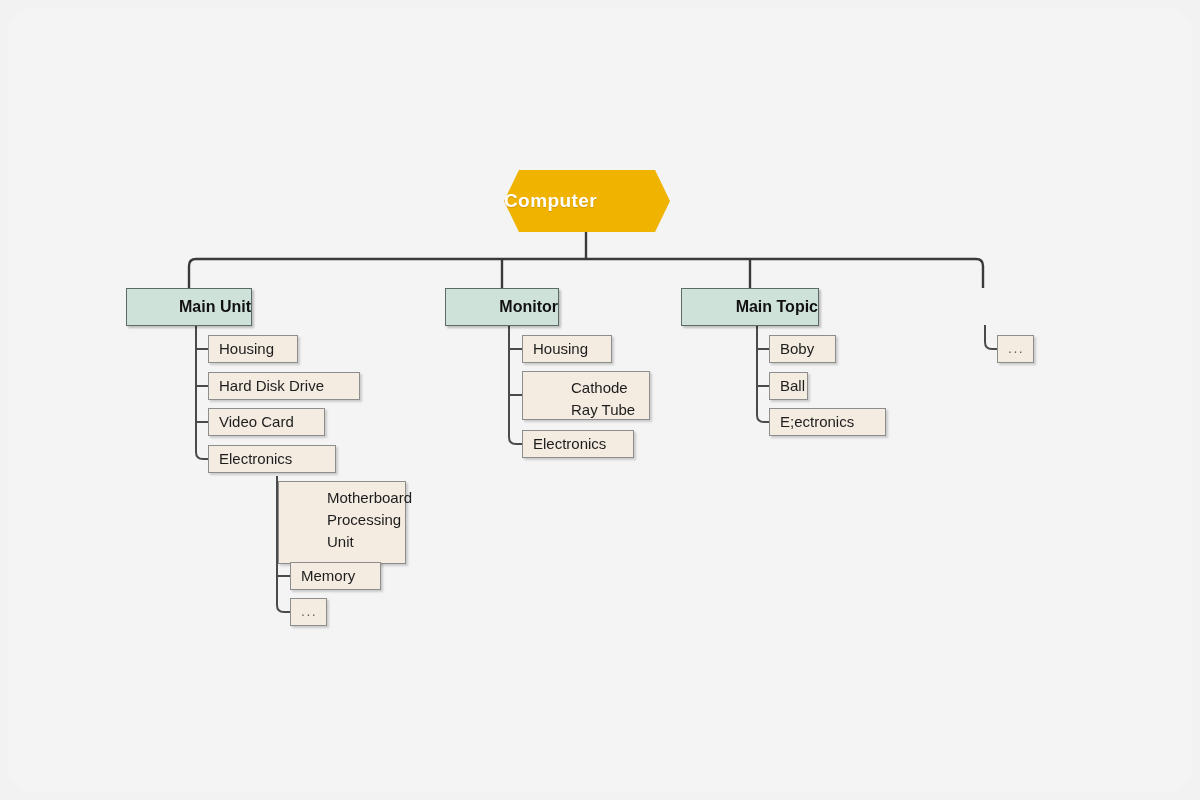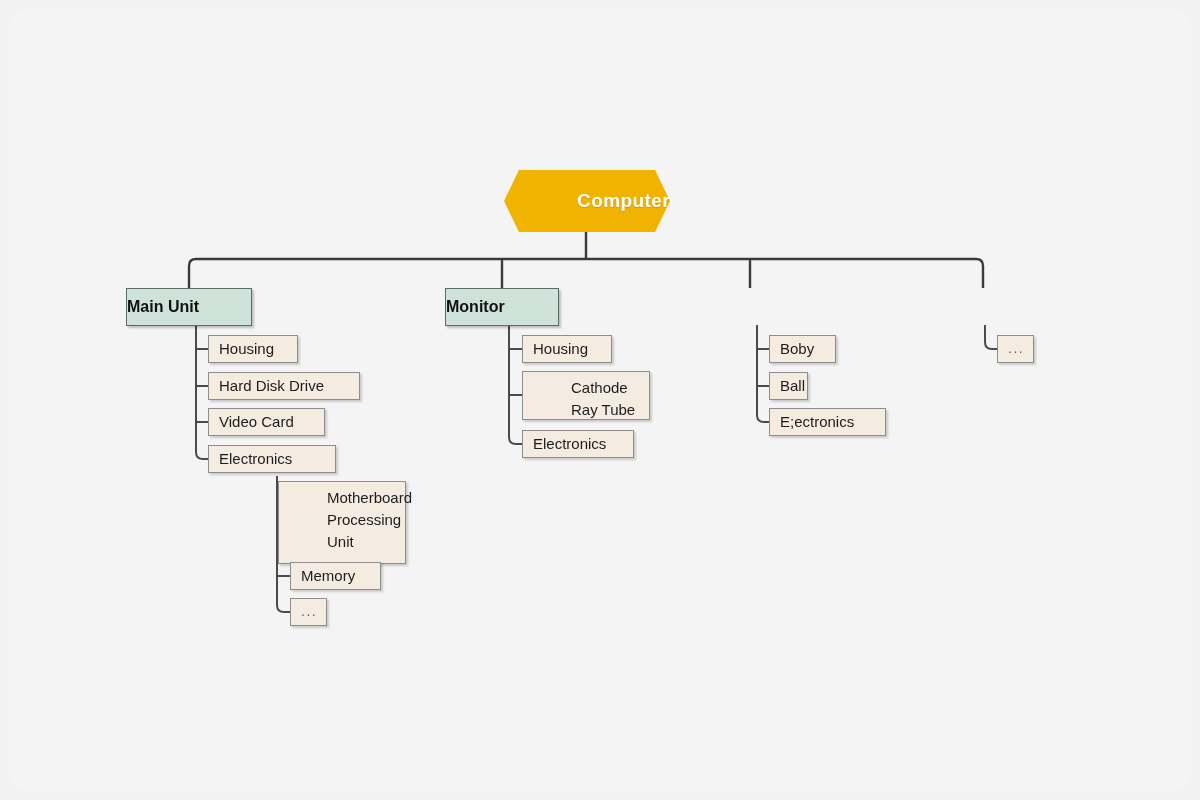--- a/index.html
+++ b/index.html
@@ -44,40 +44,40 @@
     display: flex;
     align-items: center;
   }
 
   
   .root {
     left: 504px;
     top: 170px;
     width: 166px;
     height: 62px;
-    justify-content: flex-end;
+    justify-content: flex-start;
     background: #f0b400;
     color: #ffffff;
     font-size: 19px;
     font-weight: bold;
     letter-spacing: .4px;
     clip-path: polygon(9% 0%, 91% 0%, 100% 50%, 91% 100%, 9% 100%, 0% 50%);
     filter: drop-shadow(1px 2px 2px rgba(0,0,0,.28));
     text-shadow: 0 1px 1px rgba(150,90,0,.35);
   }
 
   
   .l1 {
     height: 38px;
     background: #cfe2da;
     border: 1.6px solid #5b6b66;
     color: #111111;
     font-size: 16px;
     font-weight: bold;
-    justify-content: flex-start;
+    justify-content: flex-end;
     box-shadow: 1.5px 2px 2px rgba(0,0,0,.22);
   }
 
   
   .sub {
     background: #f4ebe1;
     border: 1.2px solid #8d8d8d;
     color: #1d1d1d;
     font-size: 15px;
     padding: 3px 9px 3px 10px;
@@ -183,20 +183,23 @@
   </div>
 
   <div class="node sub multi" style="left:522px; top:371px; width:128px; height:49px;">
     <span>Cathode Ray Tube</span>
   </div>
 
   <div class="node sub" style="left:522px; top:430px; width:112px; height:28px;">
     <span>Electronics</span>
   </div>
 
+  <div class="node l1" style="left:681px; top:288px; width:138px;">
+    <span>Main Topic</span>
+  </div>
 
   <div class="node sub" style="left:769px; top:335px; width:67px; height:28px;">
     <span>Boby</span>
   </div>
 
   <div class="node sub" style="left:769px; top:372px; width:39px; height:28px;">
     <span>Ball</span>
   </div>
 
   <div class="node sub" style="left:769px; top:408px; width:117px; height:28px;">

